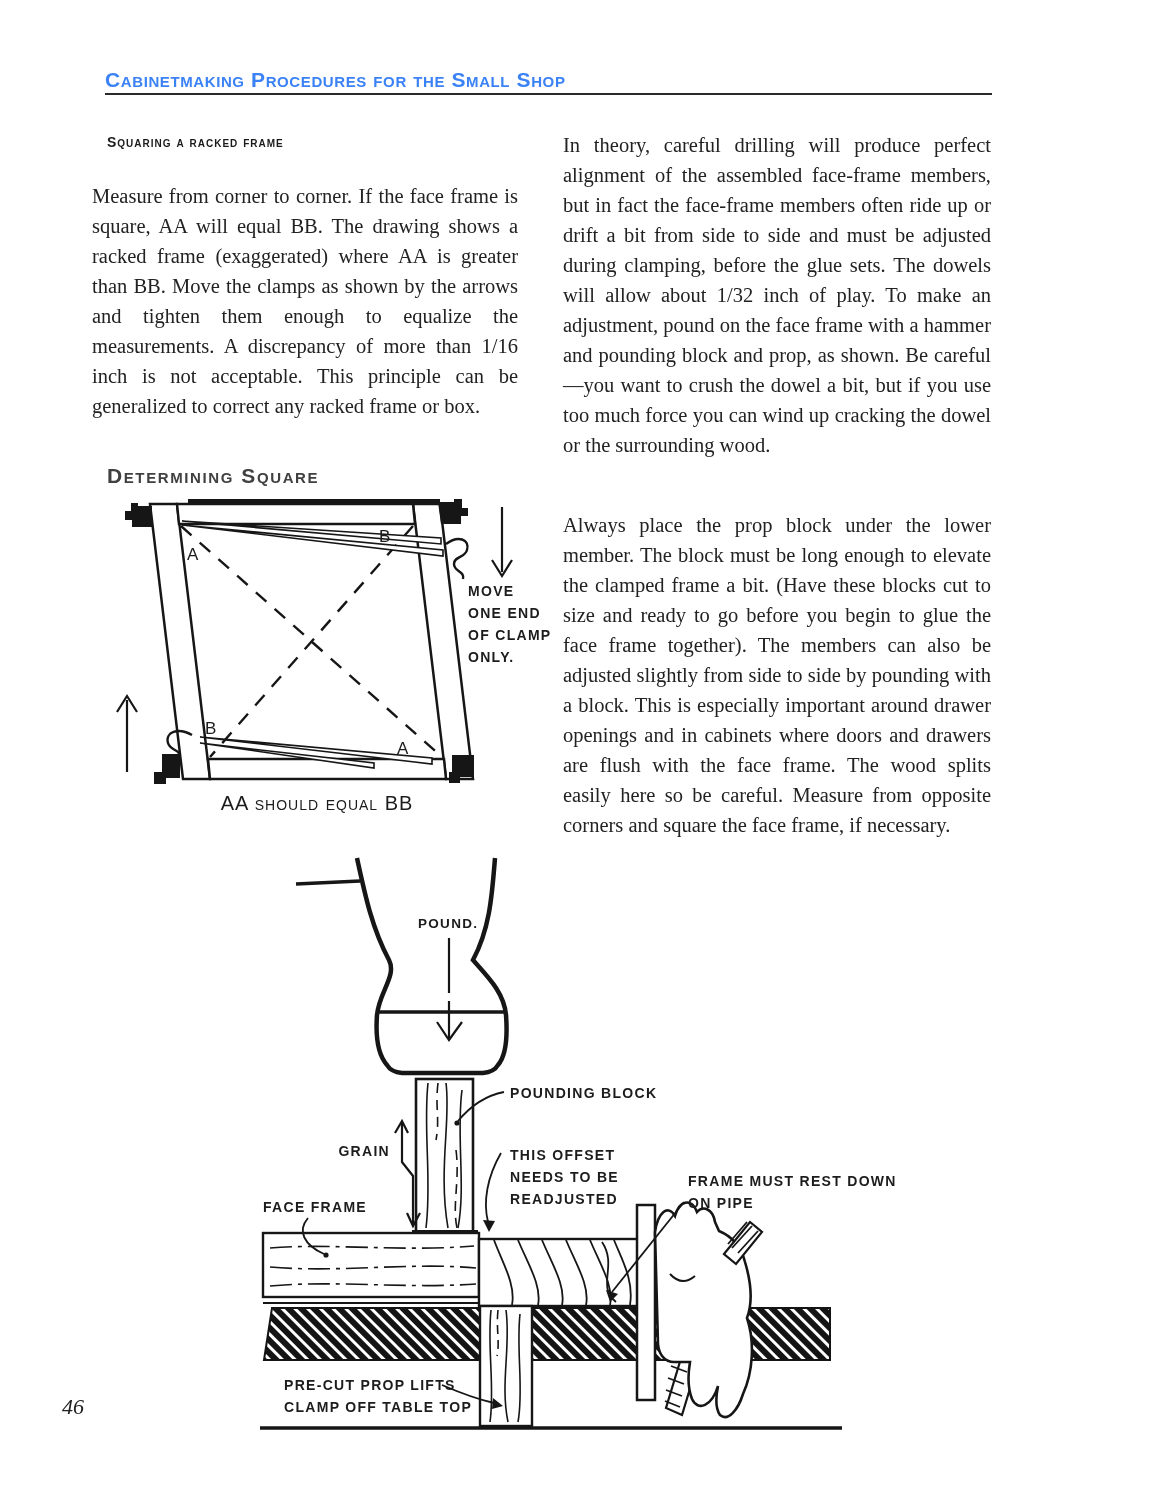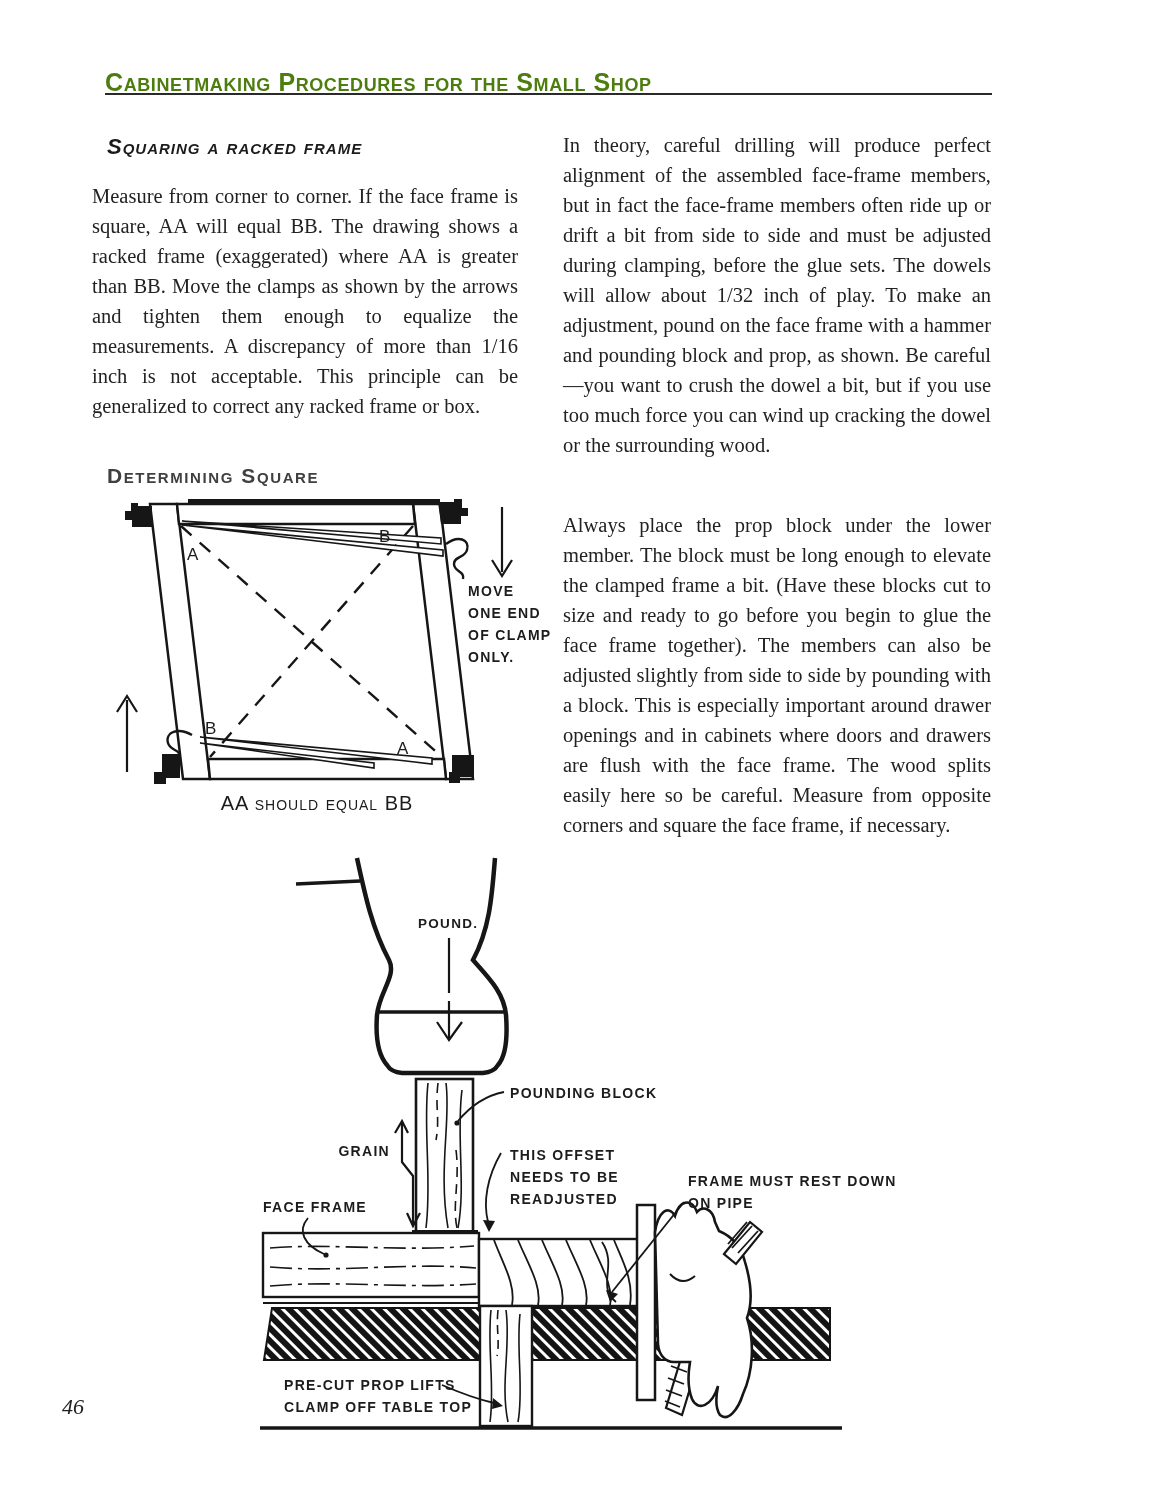--- a/index.html
+++ b/index.html
@@ -3,27 +3,27 @@
 <meta charset="utf-8">
 <style>
   html,body{margin:0;padding:0;}
   body{
     width:1160px;height:1500px;position:relative;background:#ffffff;
     font-family:"Liberation Sans",sans-serif;color:#1c1c1c;overflow:hidden;
   }
   .abs{position:absolute;}
   
   .header{
-    left:105px;top:68px;font-weight:bold;font-size:25px;letter-spacing:.6px;
-    font-variant:small-caps;color:#4d7c0f;
+    left:105px;top:68px;font-weight:bold;font-size:21px;letter-spacing:.6px;
+    font-variant:small-caps;color:#3b82f6;
   }
   .header-rule{left:105px;top:93px;width:887px;height:2px;background:#2a2a2a;}
   
   .section-heading{
-    left:107px;top:134px;font-size:22px;font-weight:bold;font-style:italic;
+    left:107px;top:134px;font-size:14px;font-weight:bold;
     font-variant:small-caps;letter-spacing:1px;color:#1b1b1b;
   }
   
   .body-col{
     font-family:"Liberation Serif",serif;font-size:20.5px;line-height:30px;
     text-align:justify;color:#222;
   }
   .left-par{left:92px;top:181px;width:426px;}
   .rpar1{left:563px;top:130px;width:428px;}
   .rpar2{left:563px;top:496px;width:428px;margin-top:14px;}

